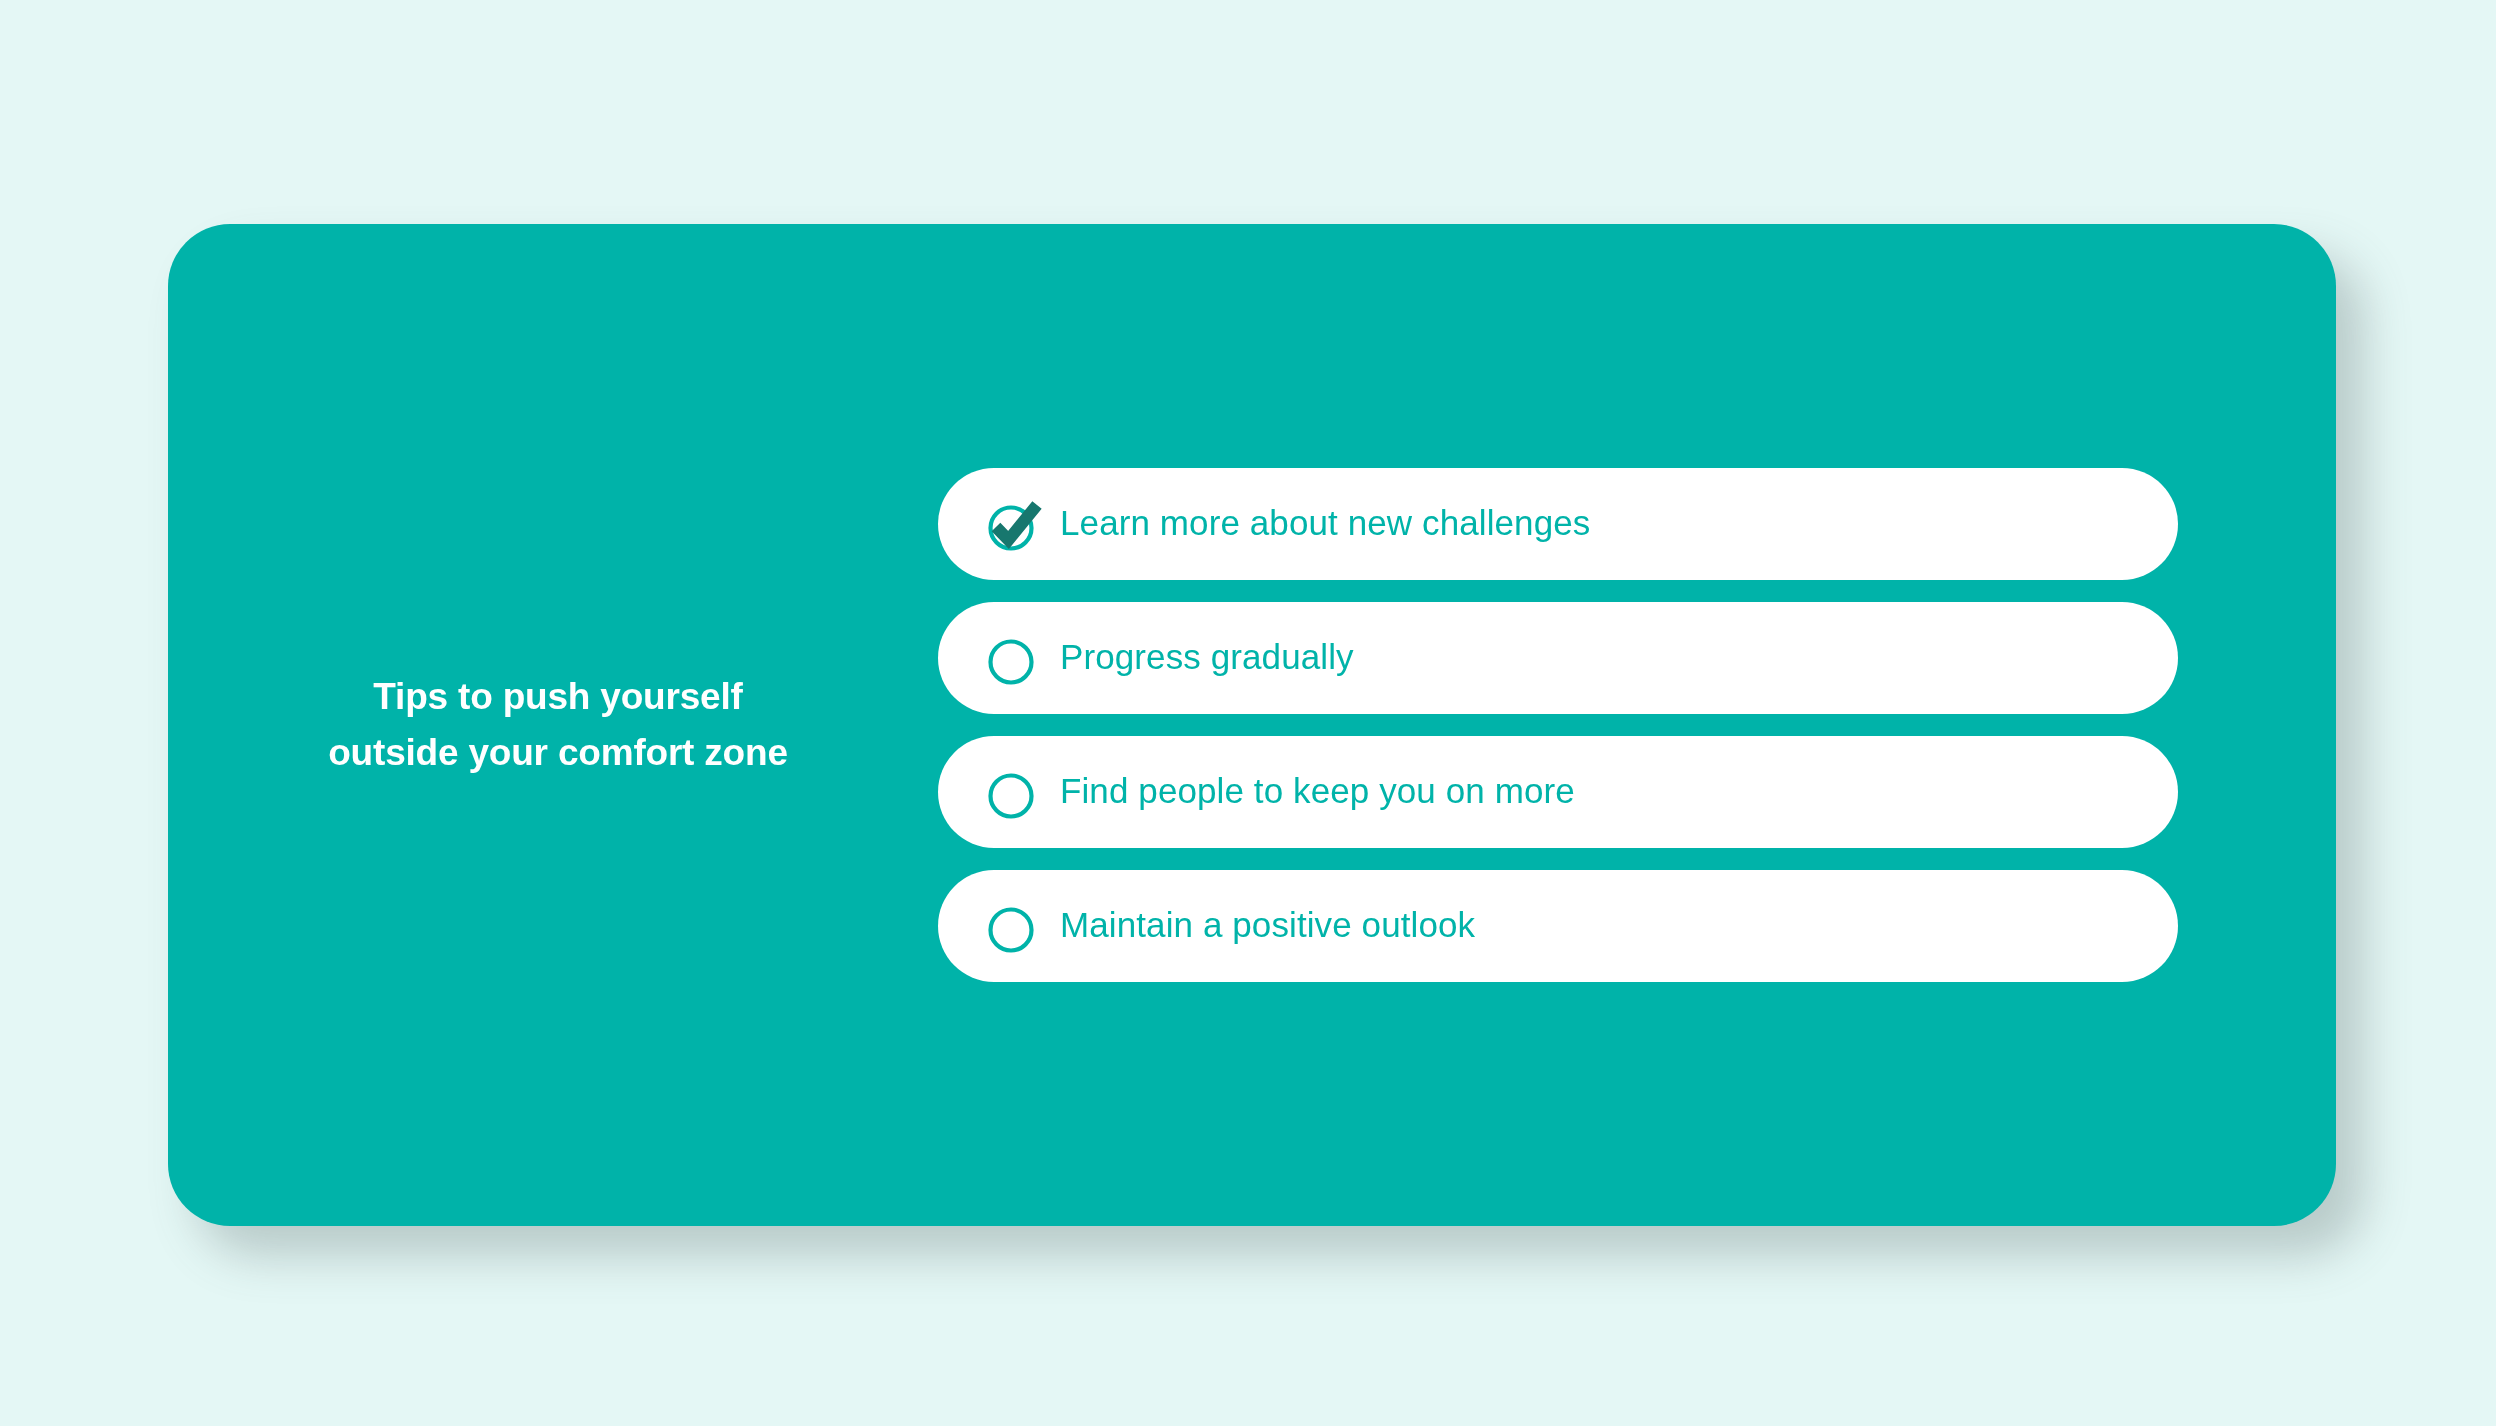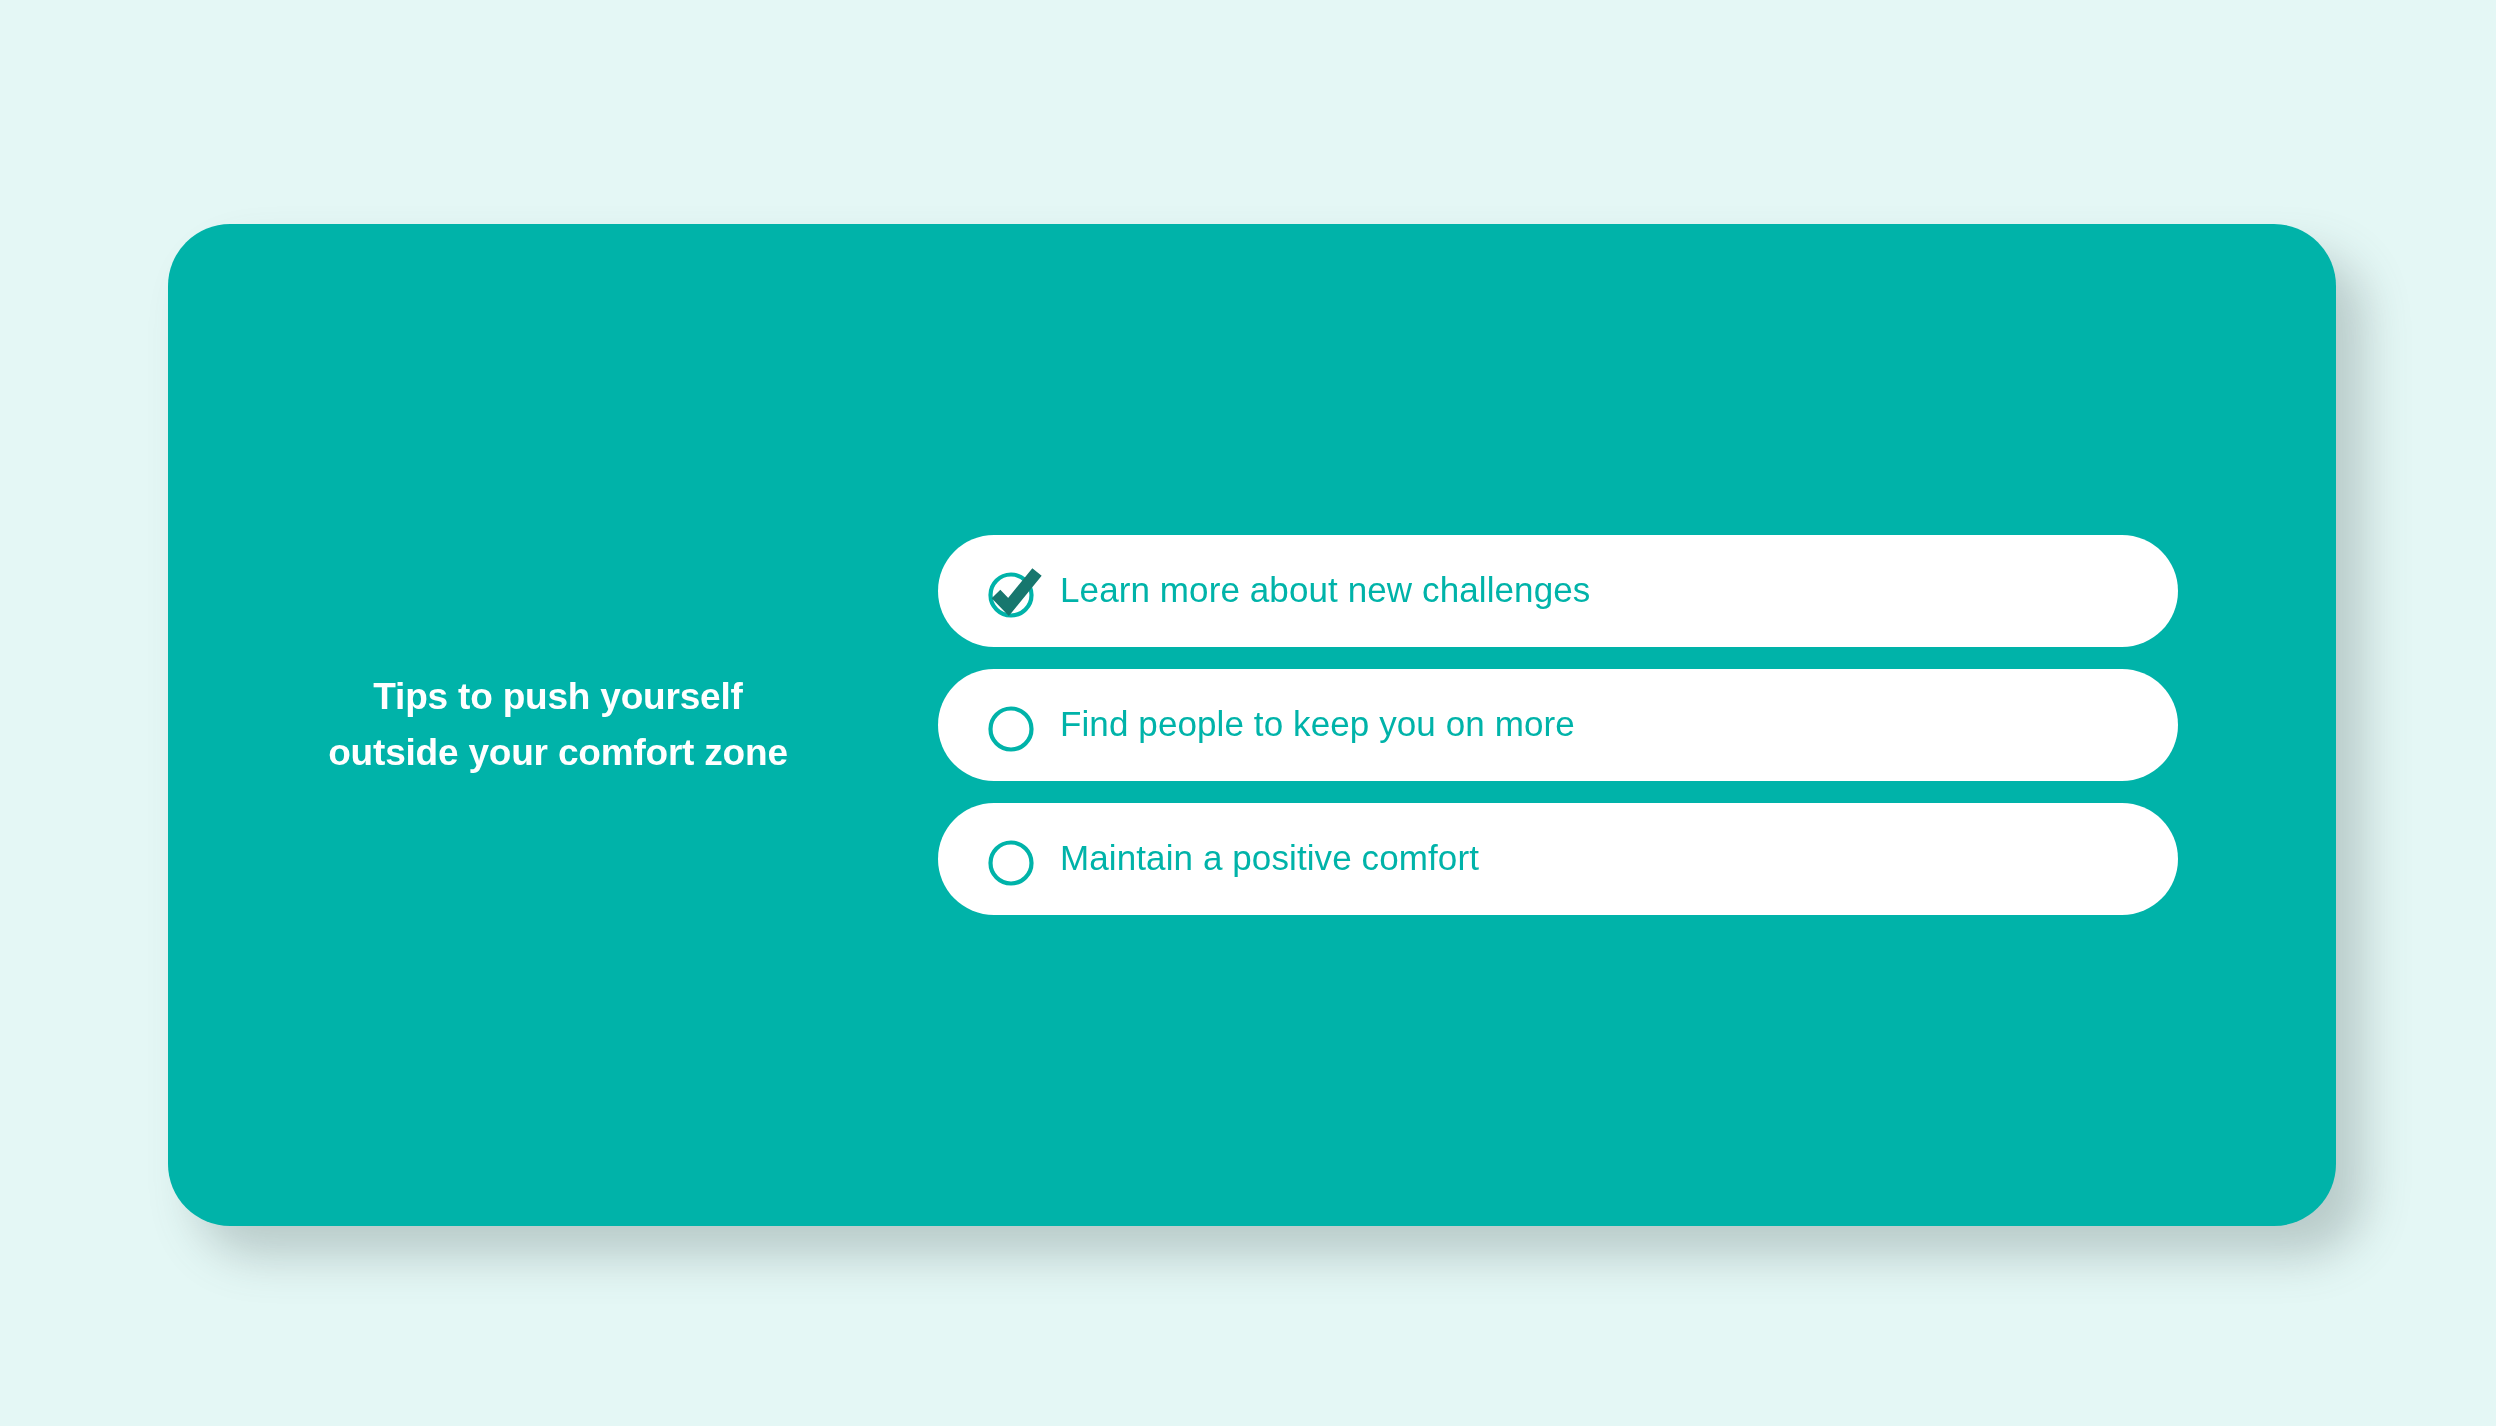--- a/index.html
+++ b/index.html
@@ -122,35 +122,43 @@
         <span class="marker">
           <svg viewBox="0 0 78 78" aria-hidden="true">
             <circle cx="31" cy="44" r="20.5" fill="none" stroke="#00B3A9" stroke-width="4.2"></circle>
             <path d="M16 43 L28.5 56 L57 21" fill="none" stroke="#17776E" stroke-width="12" stroke-linecap="butt" stroke-linejoin="miter"></path>
           </svg>
         </span>
         <span class="pill-label">Learn more about new challenges</span>
       </div>
 
 
+      <div class="pill">
+        <span class="marker">
+          <svg viewBox="0 0 78 78" aria-hidden="true">
+            <circle cx="31" cy="44" r="20.5" fill="none" stroke="#00B3A9" stroke-width="4.2"></circle>
+          </svg>
+        </span>
+        <span class="pill-label">Progress gradually</span>
+      </div>
 
       <div class="pill">
         <span class="marker">
           <svg viewBox="0 0 78 78" aria-hidden="true">
             <circle cx="31" cy="44" r="20.5" fill="none" stroke="#00B3A9" stroke-width="4.2"></circle>
           </svg>
         </span>
         <span class="pill-label">Find people to keep you on more</span>
       </div>
 
 
       <div class="pill">
         <span class="marker">
           <svg viewBox="0 0 78 78" aria-hidden="true">
             <circle cx="31" cy="44" r="20.5" fill="none" stroke="#00B3A9" stroke-width="4.2"></circle>
           </svg>
         </span>
-        <span class="pill-label">Maintain a positive comfort</span>
+        <span class="pill-label">Maintain a positive outlook</span>
       </div>
 
     </div>
   </div>
 </div>
 
 </body></html>

